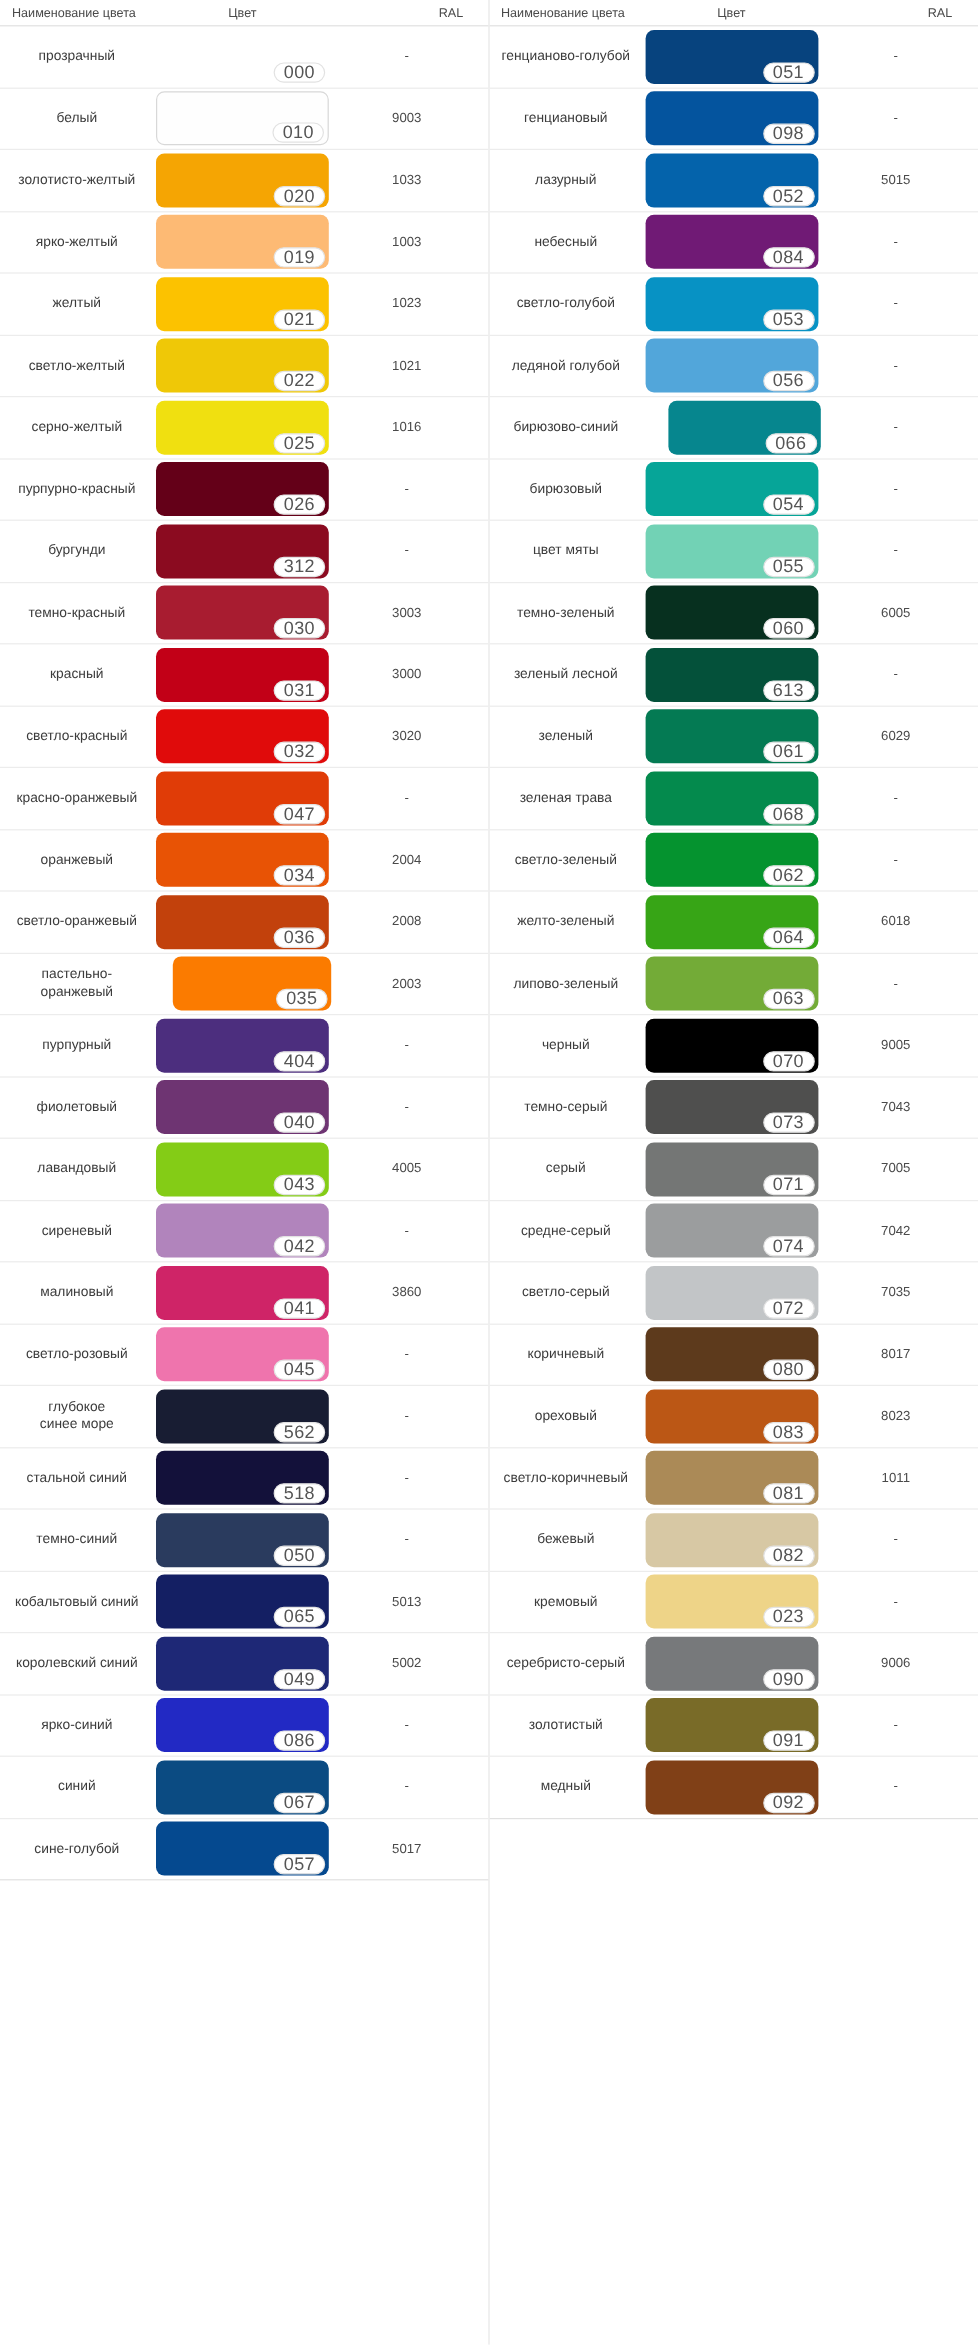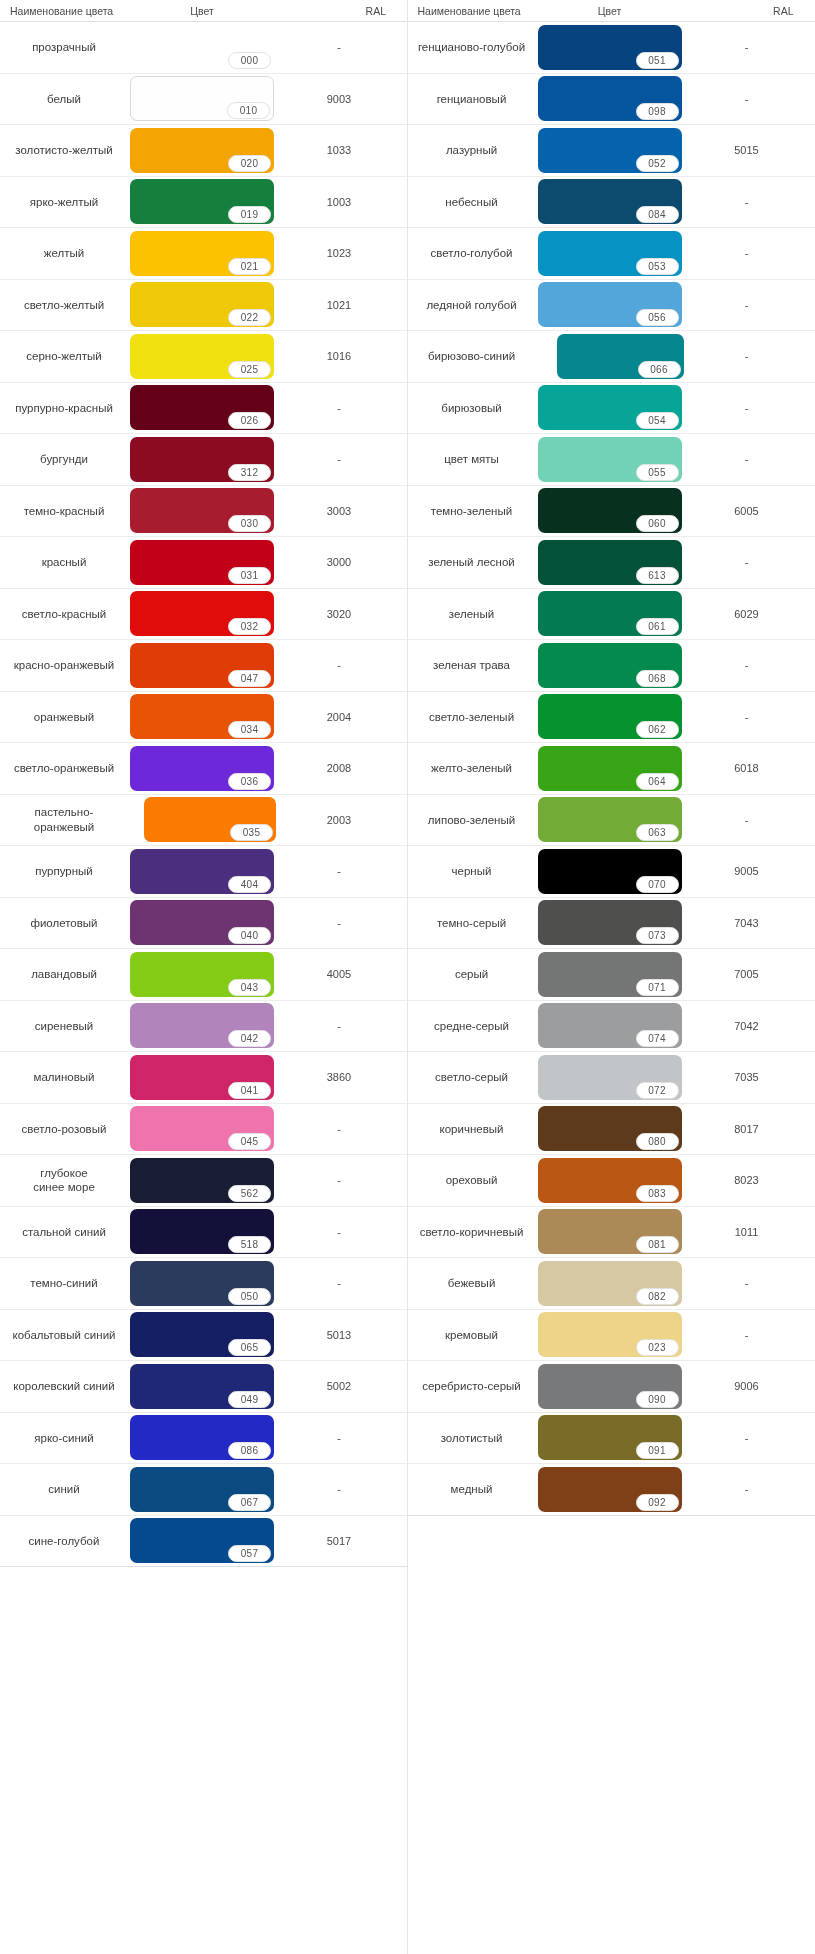--- a/index.html
+++ b/index.html
@@ -83,21 +83,21 @@
   .code-pill {
     position: absolute;
     right: 3px;
     bottom: 1px;
     min-width: 43px;
     height: 17px;
     border-radius: 9px;
     background: #ffffff;
     border: 1px solid #e2e2e2;
     color: #555;
-    font-size: 10px;
+    font-size: 15px;
     display: flex;
     align-items: center;
     justify-content: center;
     letter-spacing: 0.3px;
   }
   .cell-ral {
     width: 126px;
     display: flex;
     align-items: center;
     justify-content: center;
@@ -156,21 +156,21 @@
           </div>
           <div class="cell-ral">1033</div>
         </div>
         <div class="row">
           <div class="cell-name">
             <div>
               <span>ярко-желтый</span>
             </div>
           </div>
           <div class="cell-color">
-            <div class="swatch" style="background: #15803d;">
+            <div class="swatch" style="background: #fdba74;">
               <div class="code-pill">019</div>
             </div>
           </div>
           <div class="cell-ral">1003</div>
         </div>
         <div class="row">
           <div class="cell-name">
             <div>
               <span>желтый</span>
             </div>
@@ -299,21 +299,21 @@
           </div>
           <div class="cell-ral">2004</div>
         </div>
         <div class="row">
           <div class="cell-name">
             <div>
               <span>светло-оранжевый</span>
             </div>
           </div>
           <div class="cell-color">
-            <div class="swatch" style="background: #6d28d9;">
+            <div class="swatch" style="background: #c2410c;">
               <div class="code-pill">036</div>
             </div>
           </div>
           <div class="cell-ral">2008</div>
         </div>
         <div class="row">
           <div class="cell-name">
             <div>
               <span>пастельно-</span>
               <span>оранжевый</span>
@@ -558,21 +558,21 @@
           </div>
           <div class="cell-ral">5015</div>
         </div>
         <div class="row">
           <div class="cell-name">
             <div>
               <span>небесный</span>
             </div>
           </div>
           <div class="cell-color">
-            <div class="swatch" style="background: #0c4a6e;">
+            <div class="swatch" style="background: #701a75;">
               <div class="code-pill">084</div>
             </div>
           </div>
           <div class="cell-ral">-</div>
         </div>
         <div class="row">
           <div class="cell-name">
             <div>
               <span>светло-голубой</span>
             </div>

